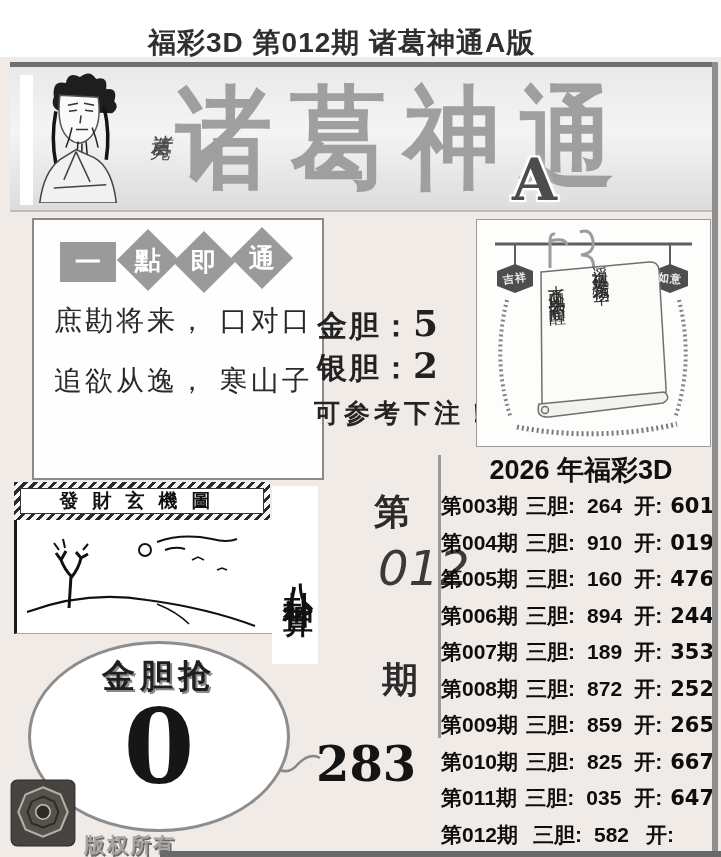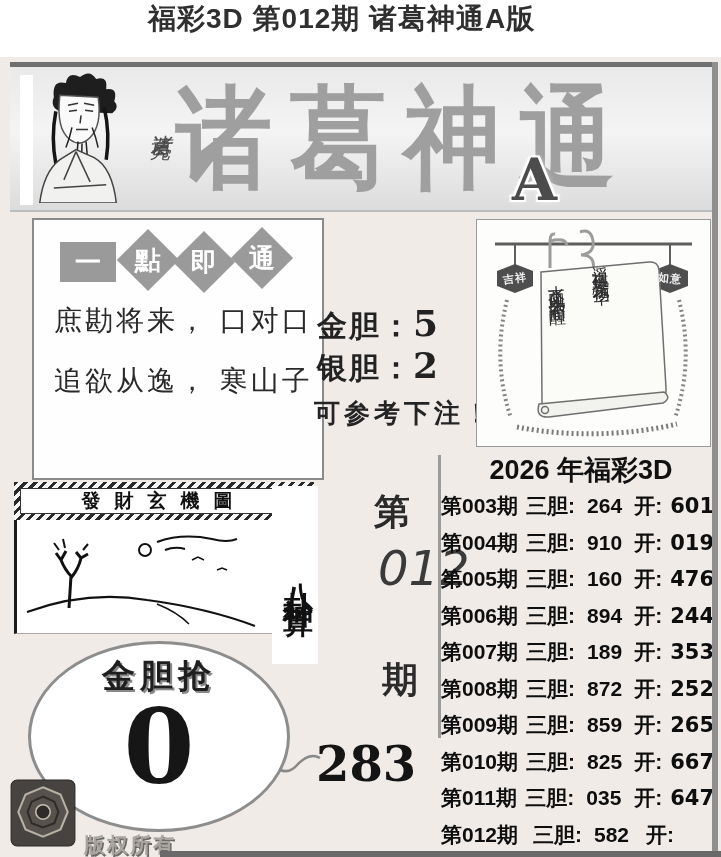--- a/index.html
+++ b/index.html
@@ -1,21 +1,21 @@
 <!DOCTYPE html>
 <html><head>
 <meta charset="utf-8">
 <style>
   html,body{margin:0;padding:0;}
   body{width:721px;height:857px;position:relative;background:#f1ebe8;
        font-family:"Liberation Sans","DejaVu Sans",sans-serif;overflow:hidden;color:#1c1c1c;}
   .abs{position:absolute;}
   
   #title-band{left:0;top:0;width:721px;height:57px;background:#ffffff;}
-  #page-title{left:148px;top:0;font-size:28px;font-weight:bold;color:#2f2f2f;letter-spacing:1px;}
+  #page-title{left:148px;top:24px;font-size:28px;font-weight:bold;color:#2f2f2f;letter-spacing:1px;}
   
   #banner{left:10px;top:62px;width:706px;height:143px;border-top:5px solid #6f6f6f;
           background:linear-gradient(#e9e9e9,#f4f4f4 45%,#dcdcdc);border-bottom:2px solid #bdbdbd;}
   #banner-white-strip{left:20px;top:70px;width:13px;height:130px;background:#fff;}
   #portrait{left:24px;top:67px;width:104px;height:136px;}
   #signature{left:128px;top:118px;width:46px;height:88px;writing-mode:vertical-rl;text-orientation:upright;
              font-family:"DejaVu Serif",serif;font-style:italic;font-size:21px;color:#4a4a4a;letter-spacing:2px;}
   #main-title{left:176px;top:66px;width:534px;font-size:96px;font-weight:bold;color:#9f9f9f;
               letter-spacing:18px;transform:scaleY(1.15);transform-origin:top left;white-space:nowrap;}
   #edition-letter{left:512px;top:146px;font-family:"DejaVu Serif",serif;font-size:58px;font-weight:bold;color:#4c4c4c;
@@ -35,21 +35,21 @@
   .pick-label{font-size:30px;letter-spacing:2px;}
   .pick-value{font-family:"DejaVu Serif",serif;font-size:36px;font-weight:bold;}
   #note{left:314px;top:396px;font-size:26px;font-weight:bold;letter-spacing:4px;color:#242424;white-space:nowrap;}
   
   #scroll-box{left:476px;top:219px;width:233px;height:226px;border:1px solid #9a9a9a;background:#fdfdfb;}
   .lantern-label{position:absolute;font-size:11px;font-weight:bold;color:#efefef;letter-spacing:1px;width:34px;text-align:center;}
   .verse{position:absolute;writing-mode:vertical-rl;text-orientation:upright;font-size:17px;color:#2e2e2e;
          letter-spacing:4px;transform:rotate(-3deg);font-family:"DejaVu Serif",serif;}
   
   #mystery-header{left:14px;top:482px;width:256px;height:38px;
-      background:repeating-linear-gradient(135deg,#2a2a2a 0 3px,#f6f6f6 3px 7px);padding-left:44px;}
+      background:repeating-linear-gradient(135deg,#2a2a2a 0 3px,#f6f6f6 3px 7px);}
   #mystery-header-inner{position:absolute;left:6px;top:6px;right:6px;bottom:6px;background:#fff;border:1px solid #333;
       display:flex;align-items:center;justify-content:center;}
   #mystery-title{font-size:19px;font-weight:bold;letter-spacing:14px;color:#111;font-family:"DejaVu Serif",serif;white-space:nowrap;}
   #mystery-drawing-area{left:14px;top:520px;width:256px;height:113px;background:#fff;
       border-left:3px solid #1a1a1a;border-right:3px solid #1a1a1a;border-bottom:1px solid #aaa;}
   #side-caption{left:272px;top:486px;width:46px;height:178px;background:#fff;writing-mode:vertical-rl;
       text-orientation:upright;font-size:30px;font-weight:bold;color:#111;letter-spacing:8px;text-align:center;}
   
   #issue-col{left:352px;top:488px;width:84px;height:232px;}
   #issue-prefix{position:absolute;left:22px;top:0;font-size:36px;font-weight:bold;color:#2b2b2b;}

